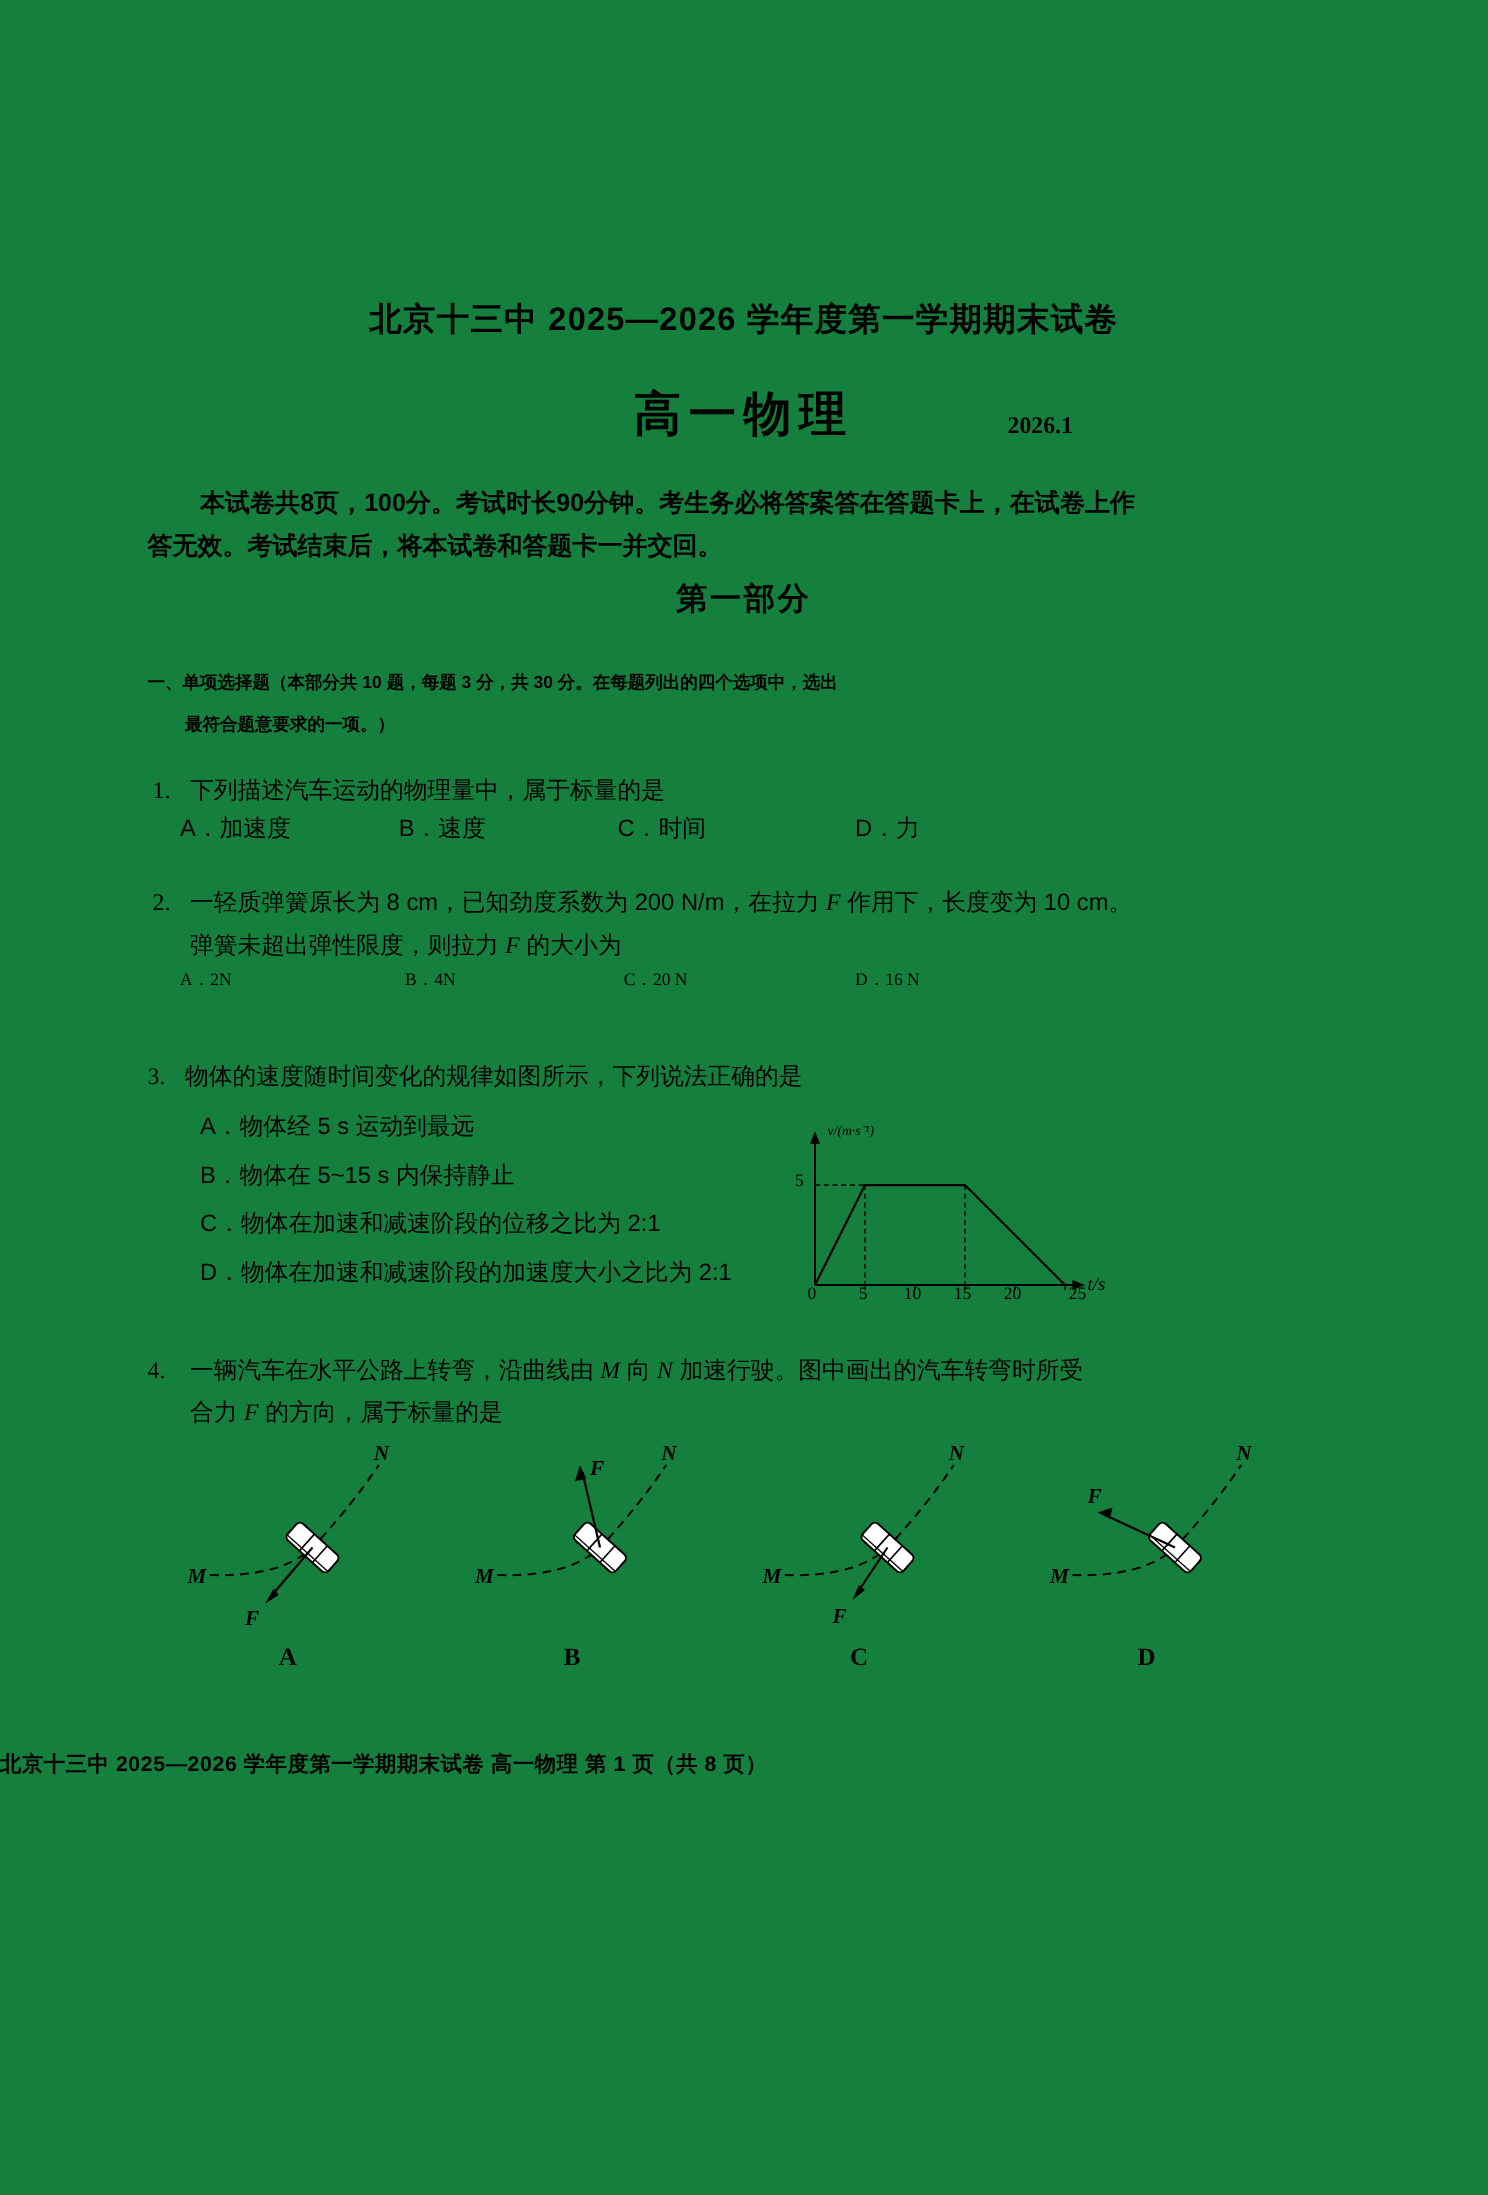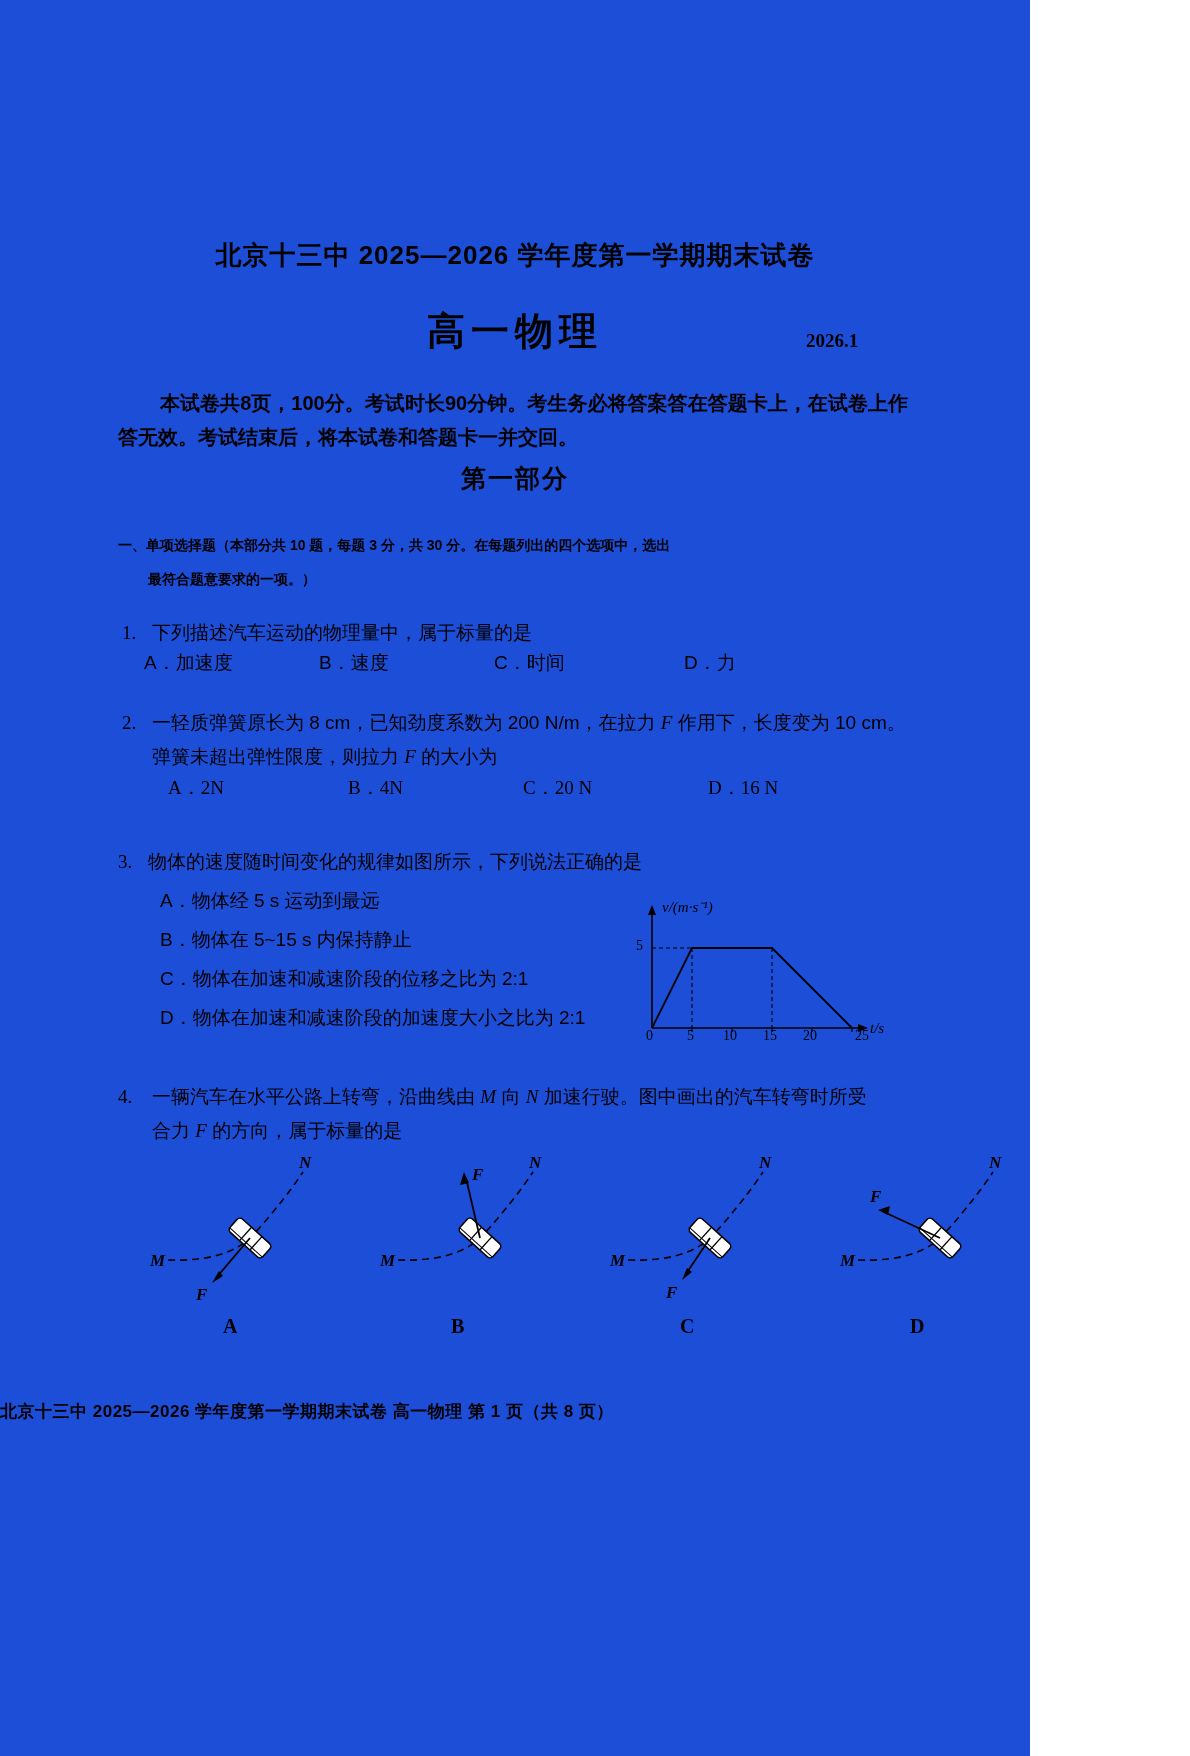--- a/index.html
+++ b/index.html
@@ -6,22 +6,22 @@
   body{
     width:1190px;height:1756px;
     font-family:"Liberation Serif","DejaVu Serif",serif;
     color:#000;
     position:relative;
     overflow:hidden;
   }
   .page{
     position:absolute;
     left:0;top:0;
-    width:1030px;height:1756px;
-    background:#1d4ed8;
+    width:1190px;height:1756px;
+    background:#15803d;
     text-decoration:underline;
   }
   .title{
     position:absolute;
     left:0;right:0;
     top:238px;
     text-align:center;
     font-size:26px;
     font-weight:bold;
     letter-spacing:1px;
@@ -179,21 +179,21 @@
     <span class="q-num">2.</span>
     <span class="q-body" style="white-space:nowrap;">
       <span>一轻质弹簧原长为 8 cm，已知劲度系数为 200 N/m，在拉力 </span><span class="it">F</span><span> 作用下，长度变为 10 cm。</span>
     </span>
   </div>
   <div class="q" style="top:740px;left:0;width:1190px;">
     <span class="q-body" style="white-space:nowrap;">
       <span>弹簧未超出弹性限度，则拉力 </span><span class="it">F</span><span> 的大小为</span>
     </span>
   </div>
-  <div class="opts" style="top:775px;font-size:19px;font-family:'Liberation Serif',serif;margin-left:24px;">
+  <div class="opts" style="top:775px;font-size:14px;font-family:'Liberation Serif',serif;">
     <span class="opt" style="width:180px;">A．2N</span><span class="opt" style="width:175px;">B．4N</span><span class="opt" style="width:185px;">C．20 N</span><span class="opt">D．16 N</span>
   </div>
 
   <div class="q" style="top:845px;left:0;width:1190px;">
     <span class="q-num" style="left:118px;">3.</span>
     <span class="q-body" style="left:148px;">物体的速度随时间变化的规律如图所示，下列说法正确的是</span>
   </div>
   <div class="q3opt" style="top:888px;">A．物体经 5 s 运动到最远</div>
   <div class="q3opt" style="top:927px;">B．物体在 5~15 s 内保持静止</div>
   <div class="q3opt" style="top:966px;">C．物体在加速和减速阶段的位移之比为 2:1</div>
@@ -213,21 +213,21 @@
       <line x1="62" y1="48" x2="62" y2="128" stroke="#000" stroke-width="1.1" stroke-dasharray="4,3"></line>
       <line x1="142" y1="48" x2="142" y2="128" stroke="#000" stroke-width="1.1" stroke-dasharray="4,3"></line>
       <line x1="22" y1="48" x2="62" y2="48" stroke="#000" stroke-width="1.1" stroke-dasharray="4,3"></line>
 
       <line x1="62" y1="128" x2="62" y2="132" stroke="#000" stroke-width="1.2"></line>
       <line x1="102" y1="128" x2="102" y2="132" stroke="#000" stroke-width="1.2"></line>
       <line x1="142" y1="128" x2="142" y2="132" stroke="#000" stroke-width="1.2"></line>
       <line x1="182" y1="128" x2="182" y2="132" stroke="#000" stroke-width="1.2"></line>
       <line x1="222" y1="128" x2="222" y2="132" stroke="#000" stroke-width="1.2"></line>
     </svg>
-    <div style="position:absolute;left:32px;top:-4px;font-size:15px;font-family:'Liberation Serif',serif;font-style:italic;white-space:nowrap;">v/(m·s⁻¹)</div>
+    <div style="position:absolute;left:32px;top:-4px;font-size:11px;font-family:'Liberation Serif',serif;font-style:italic;white-space:nowrap;">v/(m·s⁻¹)</div>
     <div style="position:absolute;left:240px;top:120px;font-size:15px;font-family:'Liberation Serif',serif;font-style:italic;">t/s</div>
     <div style="position:absolute;left:6px;top:38px;font-size:14px;font-family:'Liberation Serif',serif;">5</div>
     <div style="position:absolute;left:16px;top:128px;font-size:14px;font-family:'Liberation Serif',serif;">0</div>
     <div style="position:absolute;left:57px;top:128px;font-size:14px;font-family:'Liberation Serif',serif;">5</div>
     <div style="position:absolute;left:93px;top:128px;font-size:14px;font-family:'Liberation Serif',serif;">10</div>
     <div style="position:absolute;left:133px;top:128px;font-size:14px;font-family:'Liberation Serif',serif;">15</div>
     <div style="position:absolute;left:173px;top:128px;font-size:14px;font-family:'Liberation Serif',serif;">20</div>
     <div style="position:absolute;left:225px;top:128px;font-size:14px;font-family:'Liberation Serif',serif;">25</div>
   </div>
 

